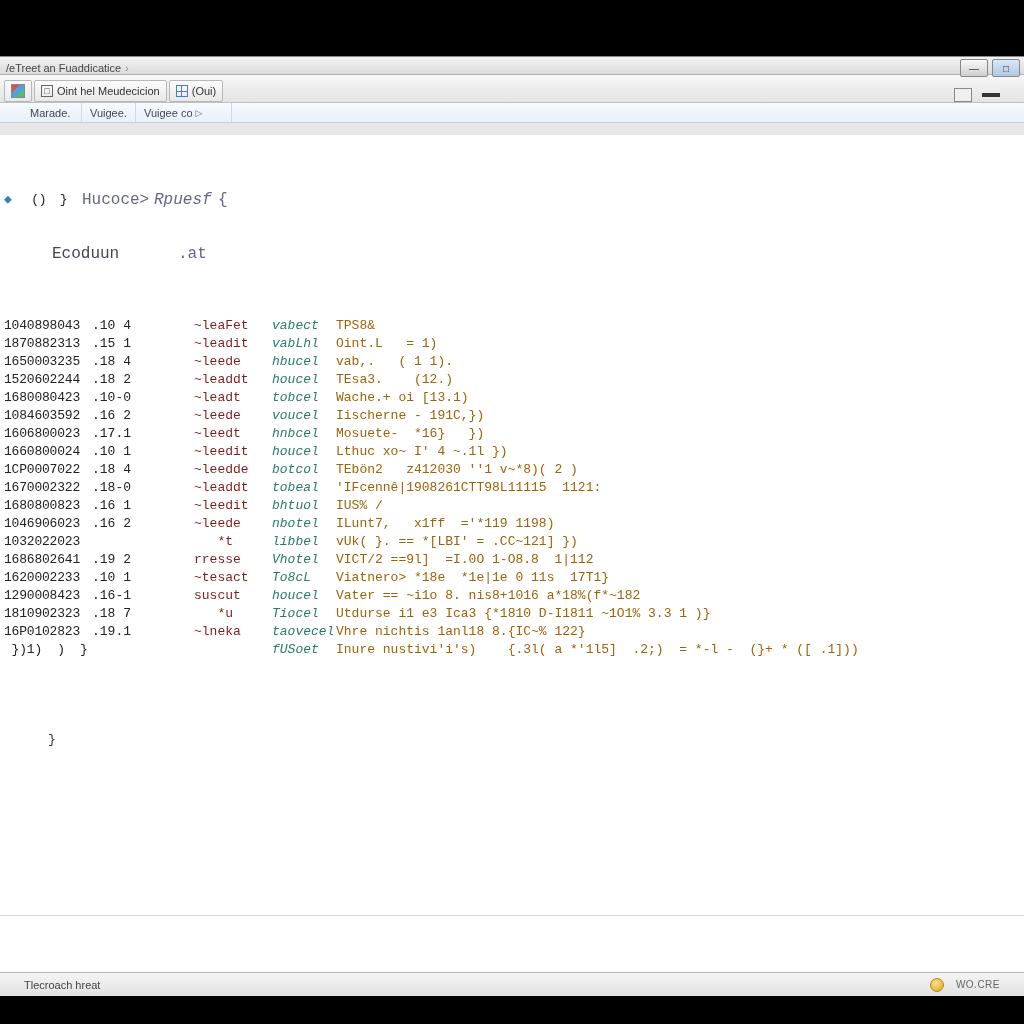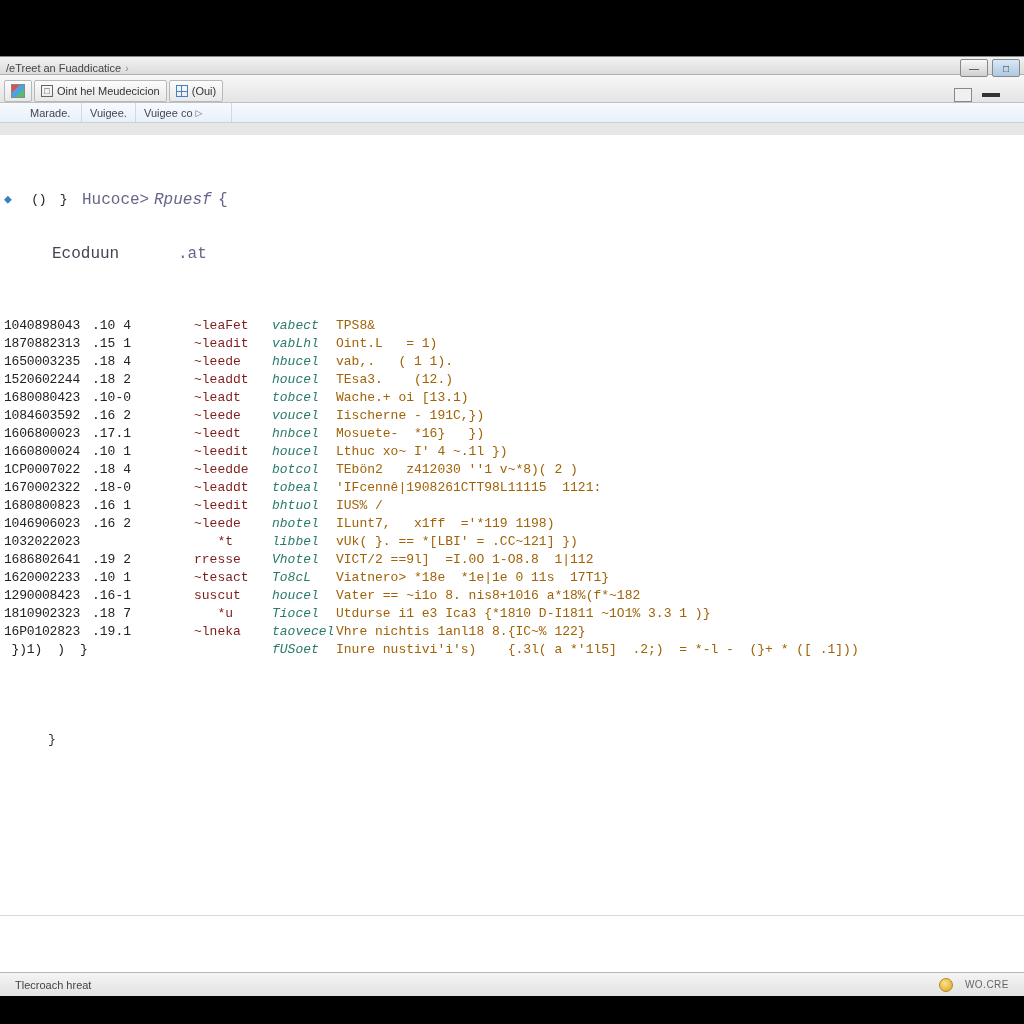--- a/index.html
+++ b/index.html
@@ -175,21 +175,21 @@
 .status-bar {
   position: absolute;
   left: 0;
   right: 0;
   bottom: 0;
   height: 24px;
   background: linear-gradient(#f4f4f4, #e2e2e2);
   border-top: 1px solid #b8b8b8;
   display: flex;
   align-items: center;
-  padding: 0 15px;
+  padding: 0 24px;
   font-size: 11px;
   color: #444;
 }
 .status-bar .brand {
   margin-left: auto;
   display: flex;
   align-items: center;
   gap: 12px;
   color: #666;
   font-size: 10px;

